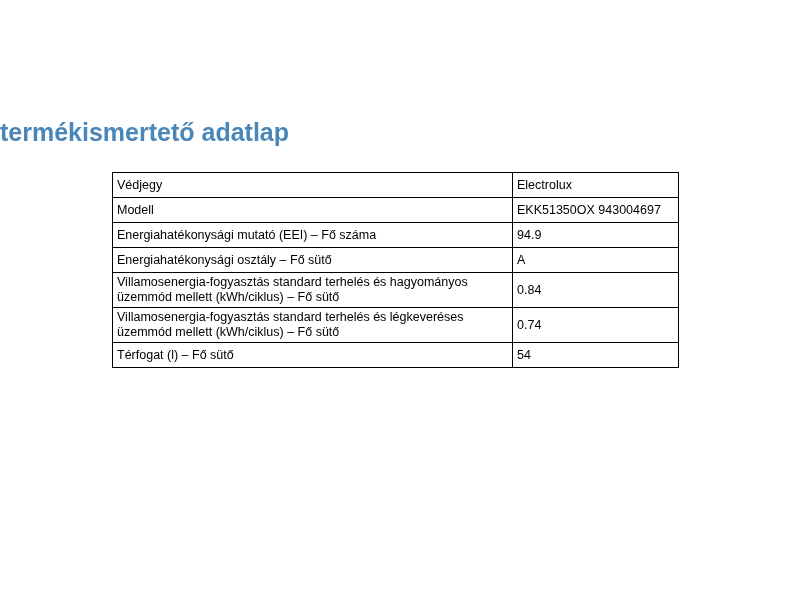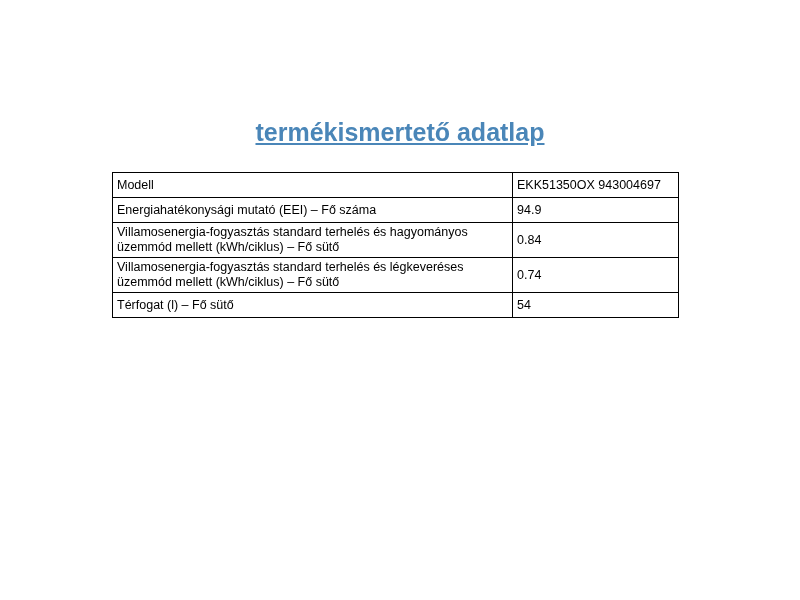--- a/index.html
+++ b/index.html
@@ -14,26 +14,24 @@
     position: relative;
     width: 800px;
     height: 600px;
     background: #ffffff;
   }
   .page-title {
     position: absolute;
     top: 118px;
     left: 0;
     width: 800px;
-    text-align: center;
     font-size: 25px;
     font-weight: bold;
     color: #4a86b8;
     letter-spacing: 0px;
-    text-decoration: underline;
   }
   table.spec-table {
     position: absolute;
     top: 172px;
     left: 112px;
     width: 566px;
     border-collapse: collapse;
     table-layout: fixed;
   }
   table.spec-table td {
@@ -52,26 +50,34 @@
 </head>
 <body>
 
 <div class="page">
 
   <div class="page-title">termékismertető adatlap</div>
 
   <table class="spec-table">
     <tbody>
       <tr>
+        <td class="label-cell">Védjegy</td>
+        <td class="value-cell">Electrolux</td>
+      </tr>
+      <tr>
         <td class="label-cell">Modell</td>
         <td class="value-cell">EKK51350OX 943004697</td>
       </tr>
       <tr>
         <td class="label-cell">Energiahatékonysági mutató (EEI) – Fő száma</td>
         <td class="value-cell">94.9</td>
+      </tr>
+      <tr>
+        <td class="label-cell">Energiahatékonysági osztály – Fő sütő</td>
+        <td class="value-cell">A</td>
       </tr>
       <tr>
         <td class="label-cell">Villamosenergia-fogyasztás standard terhelés és hagyományos üzemmód mellett (kWh/ciklus) – Fő sütő</td>
         <td class="value-cell">0.84</td>
       </tr>
       <tr>
         <td class="label-cell">Villamosenergia-fogyasztás standard terhelés és légkeveréses üzemmód mellett (kWh/ciklus) – Fő sütő</td>
         <td class="value-cell">0.74</td>
       </tr>
       <tr>

